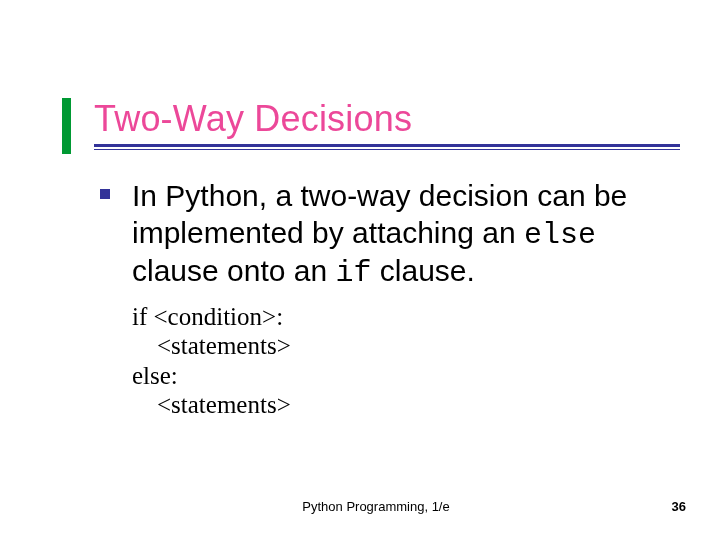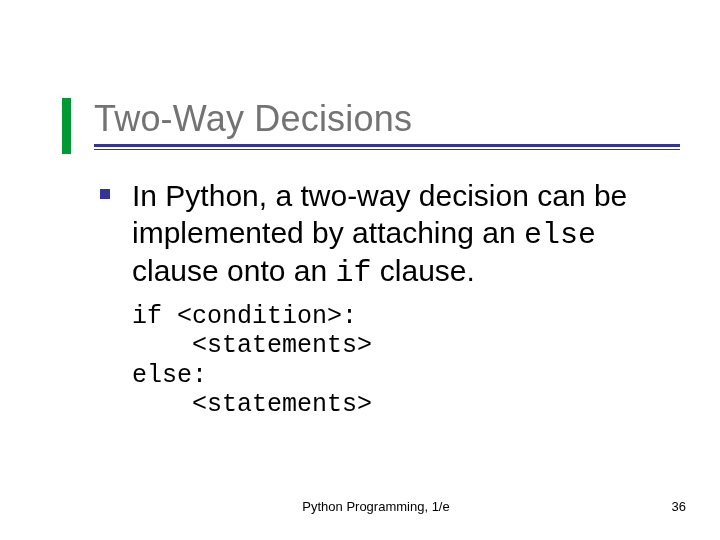--- a/index.html
+++ b/index.html
@@ -22,21 +22,21 @@
   .title-wrap {
     position: absolute;
     top: 98px;
     left: 94px;
     right: 40px;
   }
   .title {
     font-size: 36px;
     font-weight: 400;
     letter-spacing: 0.2px;
-    color: #737373;
+    color: #ec4899;
     margin: 0 0 4px 0;
   }
   .underline-thick {
     height: 3px;
     background: #333399;
     width: 100%;
     margin-top: 2px;
   }
   .underline-thin {
     height: 1px;
@@ -74,40 +74,41 @@
   .ptext {
     font-size: 30px;
     line-height: 1.22;
   }
   .code-inline {
     font-family: "Courier New", monospace;
   }
   .codeblock {
     margin-left: 32px;
     margin-top: 10px;
-    font-family: Liberation Mono, monospace;
+    font-family: Liberation Serif, serif;
     font-size: 25px;
     line-height: 1.18;
     white-space: pre;
   }
   .footer-center {
     position: absolute;
     bottom: 26px;
     left: 16px;
     width: 100%;
     text-align: center;
     font-size: 13px;
     color: #000;
   }
   .footer-right {
     position: absolute;
     bottom: 26px;
     right: 34px;
     font-size: 13px;
     color: #000;
+    font-weight: bold;
   }
 </style>
 </head>
 <body>
 
 <div class="slide">
 
   <div class="accent-bar"></div>
 
   <div class="title-wrap">

